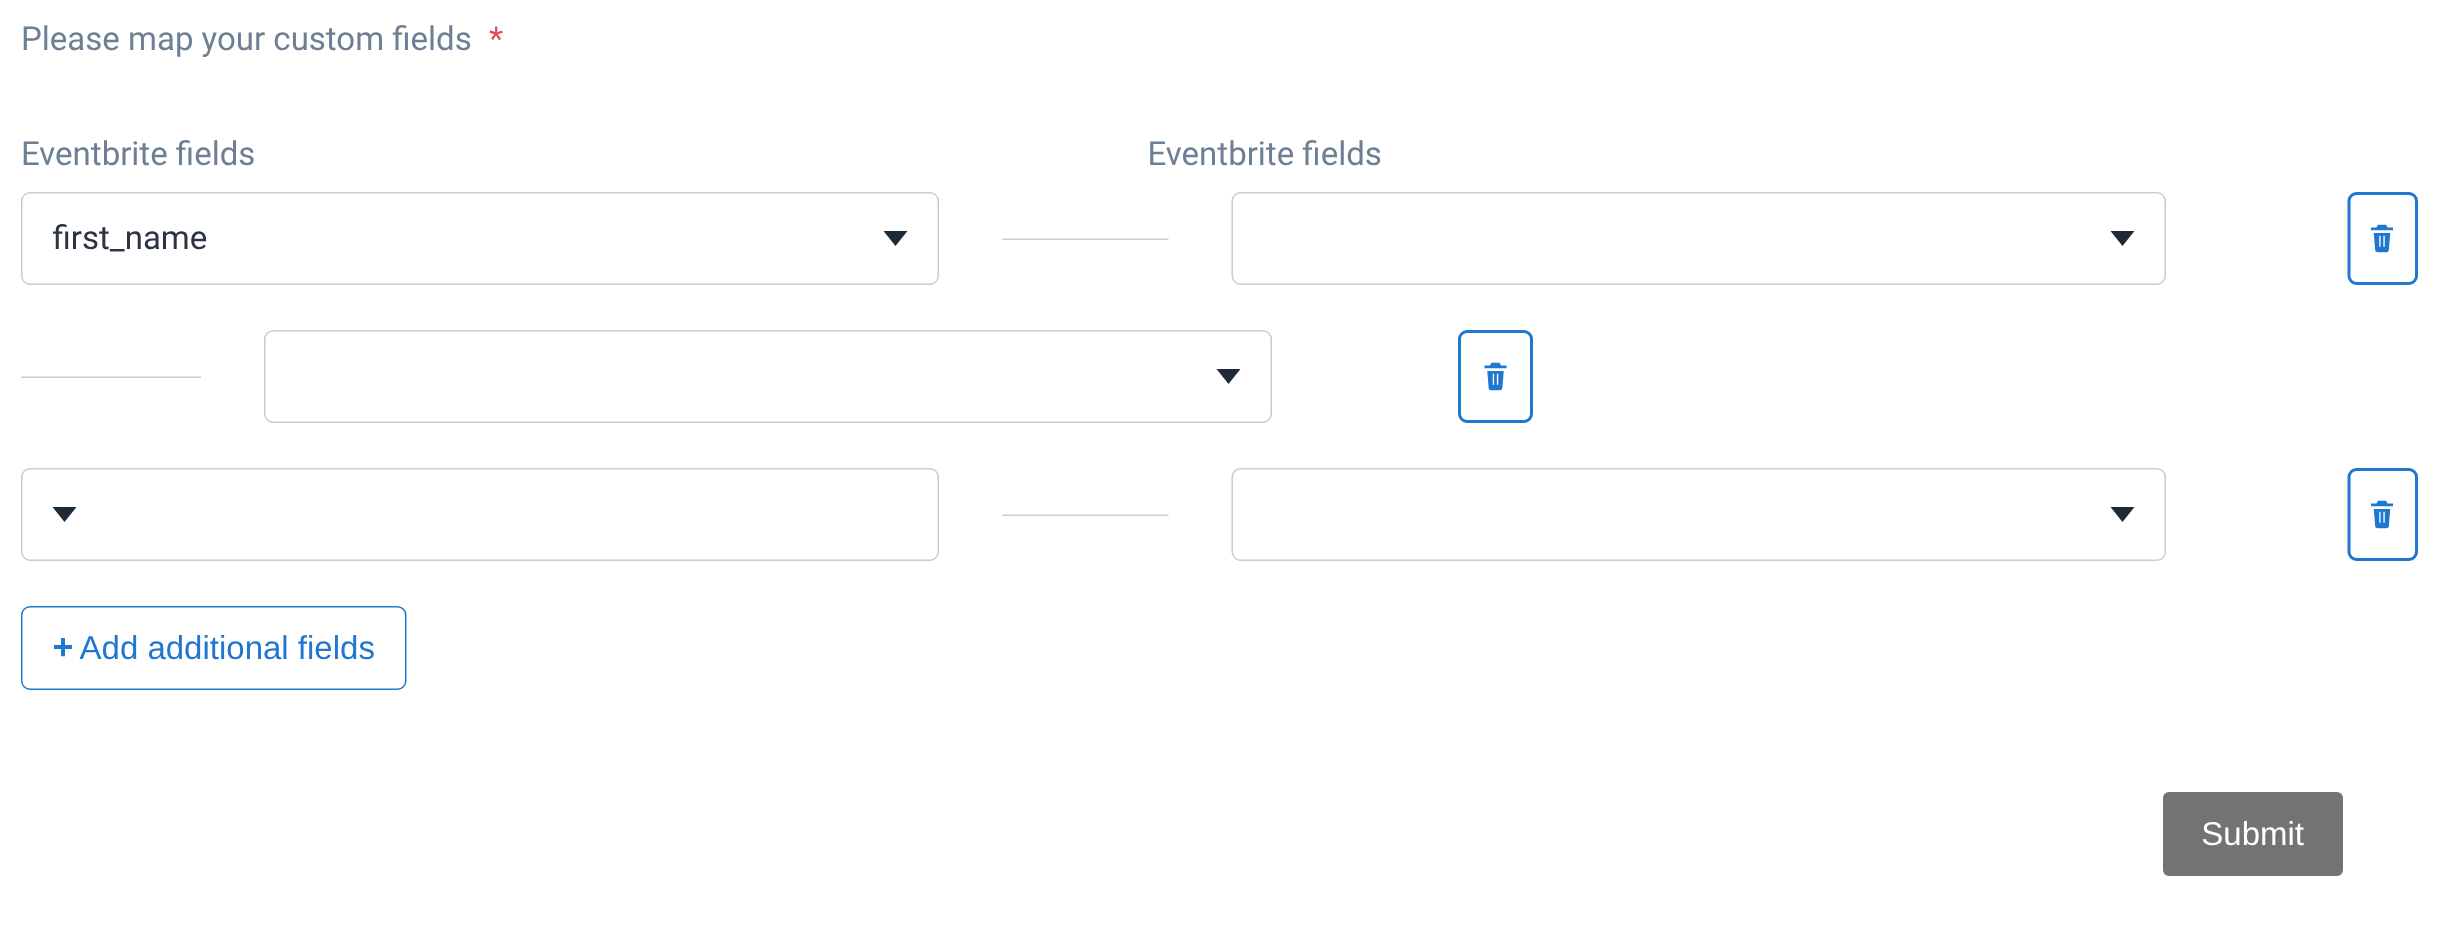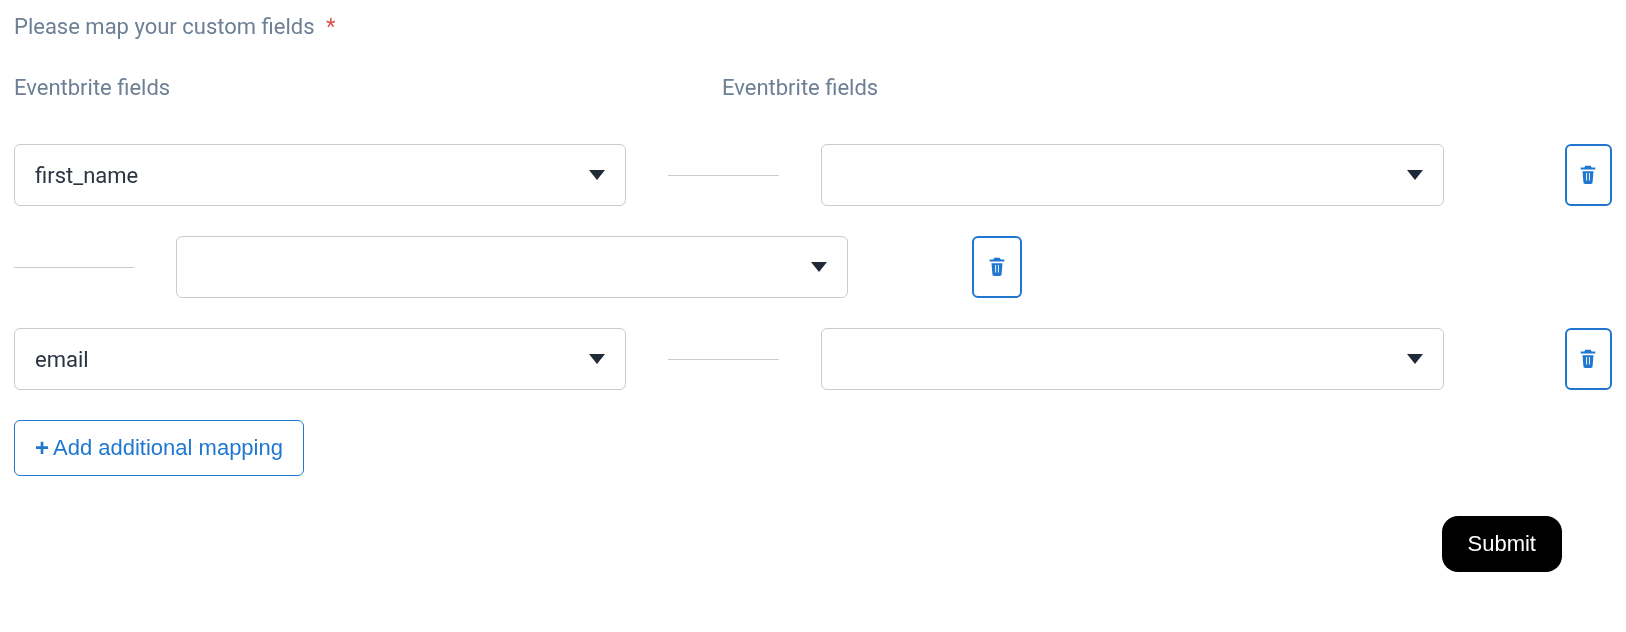--- a/index.html
+++ b/index.html
@@ -7,31 +7,31 @@
     margin: 0;
     padding: 14px;
     font-family: -apple-system, BlinkMacSystemFont, "Segoe UI", Roboto, "Helvetica Neue", Arial, sans-serif;
     background: #ffffff;
     color: #333;
     width: 1626px;
   }
   .heading {
     font-size: 22px;
     color: #6c7f94;
-    margin: 0 0 36px 0;
+    margin: 0 0 52px 0;
     font-weight: 400;
   }
   .heading .required {
     color: #d9534f;
     margin-left: 6px;
   }
   .col-headers {
     display: flex;
-    gap: 48px;
-    margin-bottom: 44px;
+    gap: 91px;
+    margin-bottom: 12px;
   }
   .col-headers .col {
     font-size: 22px;
     color: #6c7f94;
     font-weight: 400;
   }
   .col-headers .col-left { width: 660px; }
   .col-headers .col-right { width: 672px; }
 
   .mapping-row {
@@ -110,26 +110,27 @@
 
   .submit-row {
     display: flex;
     justify-content: flex-end;
     margin-top: 40px;
     padding-right: 50px;
   }
   .submit-btn {
     height: 56px;
     padding: 0 26px;
-    background: #000000;
+    background: #737373;
     color: #fff;
     font-size: 22px;
     border: none;
-    border-radius: 16px;
-    cursor: pointer;
+    border-radius: 4px;
+    cursor: pointer;
+    margin-top: 28px;
   }
 </style>
 </head>
 <body>
 
 
 
 <div class="heading">
   <span>Please map your custom fields</span>
   <span class="required">*</span>
@@ -172,42 +173,41 @@
       <span>
         <svg viewBox="0 0 24 24">
             <path d="M9 3h6l1 2h4v2H4V5h4l1-2zM6 9h12l-1 12a2 2 0 0 1-2 2H9a2 2 0 0 1-2-2L6 9zm4 2v8h1v-8h-1zm3 0v8h1v-8h-1z"></path>
           </svg>
       </span>
     </button>
   </div>
 
   <div class="mapping-row">
     <div class="select left">
-      <span class="value">email</span>
       <span class="caret"></span>
     </div>
     <div class="connector"></div>
     <div class="select right">
       <span class="value"></span>
       <span class="caret"></span>
     </div>
     <div class="spacer-gap"></div>
     <button class="delete-btn">
       <span>
         <svg viewBox="0 0 24 24">
             <path d="M9 3h6l1 2h4v2H4V5h4l1-2zM6 9h12l-1 12a2 2 0 0 1-2 2H9a2 2 0 0 1-2-2L6 9zm4 2v8h1v-8h-1zm3 0v8h1v-8h-1z"></path>
           </svg>
       </span>
     </button>
   </div>
 </div>
 
 <button class="add-button">
   <span class="plus">+</span>
-  <span>Add additional mapping</span>
+  <span>Add additional fields</span>
 </button>
 
 <div class="submit-row">
   <button class="submit-btn">
     <span>Submit</span>
   </button>
 </div>
 
 
 

